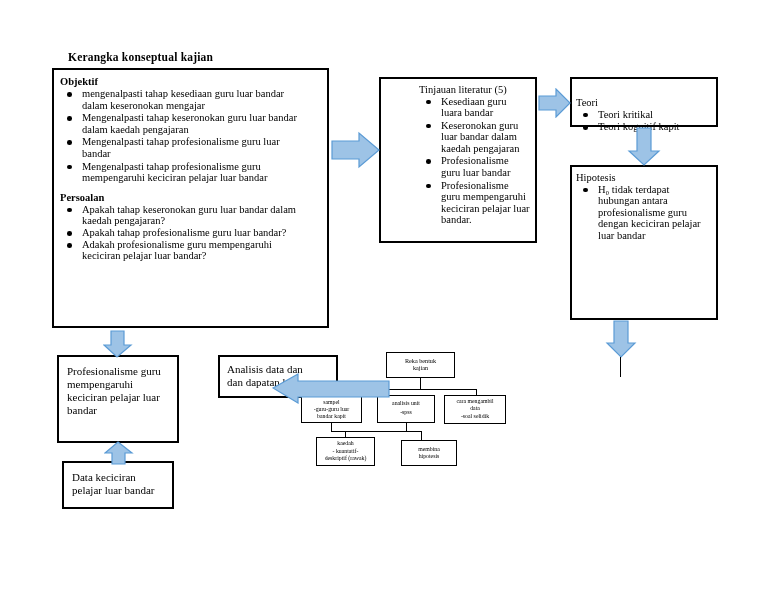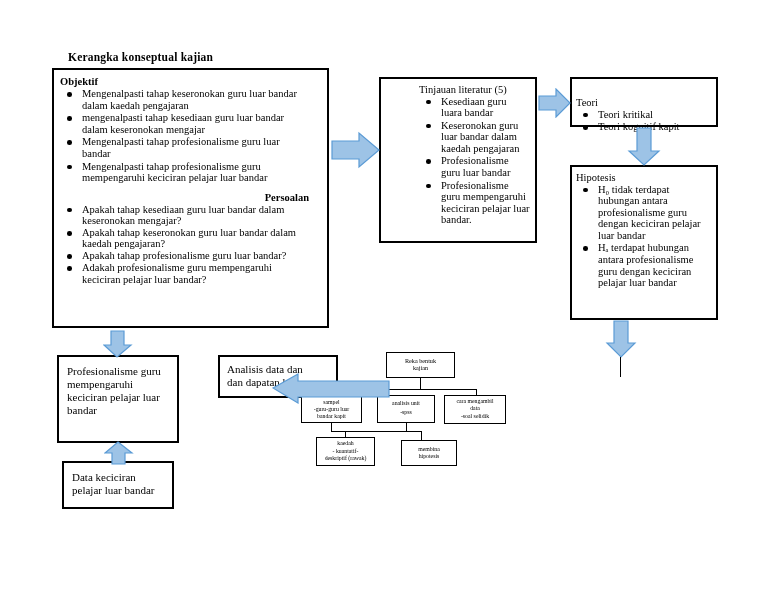--- a/index.html
+++ b/index.html
@@ -59,28 +59,27 @@
 <body>
 
 <div class="canvas">
 
   <div class="abs title" style="left:68px;top:51px;">Kerangka konseptual kajian</div>
 
   <div class="abs box" style="left:52px;top:68px;width:277px;height:260px;">
     <div style="padding:6px 18px 0 6px;">
       <div class="hd">Objektif</div>
       <ul class="b">
+        <li>mengenalpasti tahap kesediaan guru luar bandar dalam  keseronokan  mengajar</li>
         <li>Mengenalpasti tahap keseronokan guru luar bandar dalam  kaedah  pengajaran</li>
-        <li>mengenalpasti tahap kesediaan guru luar bandar dalam  keseronokan  mengajar</li>
         <li>Mengenalpasti tahap profesionalisme guru luar bandar</li>
         <li>Mengenalpasti tahap profesionalisme guru mempengaruhi keciciran pelajar luar bandar</li>
       </ul>
-      <div class="hd" style="margin-top:8px;text-align:right;">Persoalan</div>
+      <div class="hd" style="margin-top:8px;">Persoalan</div>
       <ul class="b tight">
-        <li>Apakah tahap kesediaan guru luar bandar dalam keseronokan mengajar?</li>
         <li>Apakah tahap keseronokan guru luar bandar dalam kaedah pengajaran?</li>
         <li>Apakah tahap profesionalisme guru luar bandar?</li>
         <li>Adakah profesionalisme guru mempengaruhi keciciran pelajar luar bandar?</li>
       </ul>
     </div>
   </div>
 
   <div class="abs box" style="left:379px;top:77px;width:158px;height:166px;padding-left:34px;">
     <div style="padding:5px 5px 0 4px;">
       <div class="plain">Tinjauan literatur (5)</div>
@@ -101,21 +100,20 @@
         <li>Teori kognitif kapit</li>
       </ul>
     </div>
   </div>
 
   <div class="abs box" style="left:570px;top:165px;width:148px;height:155px;">
     <div style="padding:5px 5px 0 4px;">
       <div class="plain">Hipotesis</div>
       <ul class="b">
         <li>H₀ tidak terdapat hubungan antara profesionalisme guru dengan keciciran pelajar luar bandar</li>
-        <li>Hₐ terdapat hubungan antara profesionalisme guru dengan keciciran pelajar luar bandar</li>
       </ul>
     </div>
   </div>
 
   <div class="abs box" style="left:57px;top:355px;width:122px;height:88px;">
     <div class="txtbox" style="padding:8px 6px 0 8px;">Profesionalisme guru mempengaruhi keciciran pelajar luar bandar</div>
   </div>
 
   <div class="abs box" style="left:62px;top:461px;width:112px;height:48px;">
     <div class="txtbox" style="padding:8px 6px 0 8px;">Data keciciran pelajar luar bandar</div>

